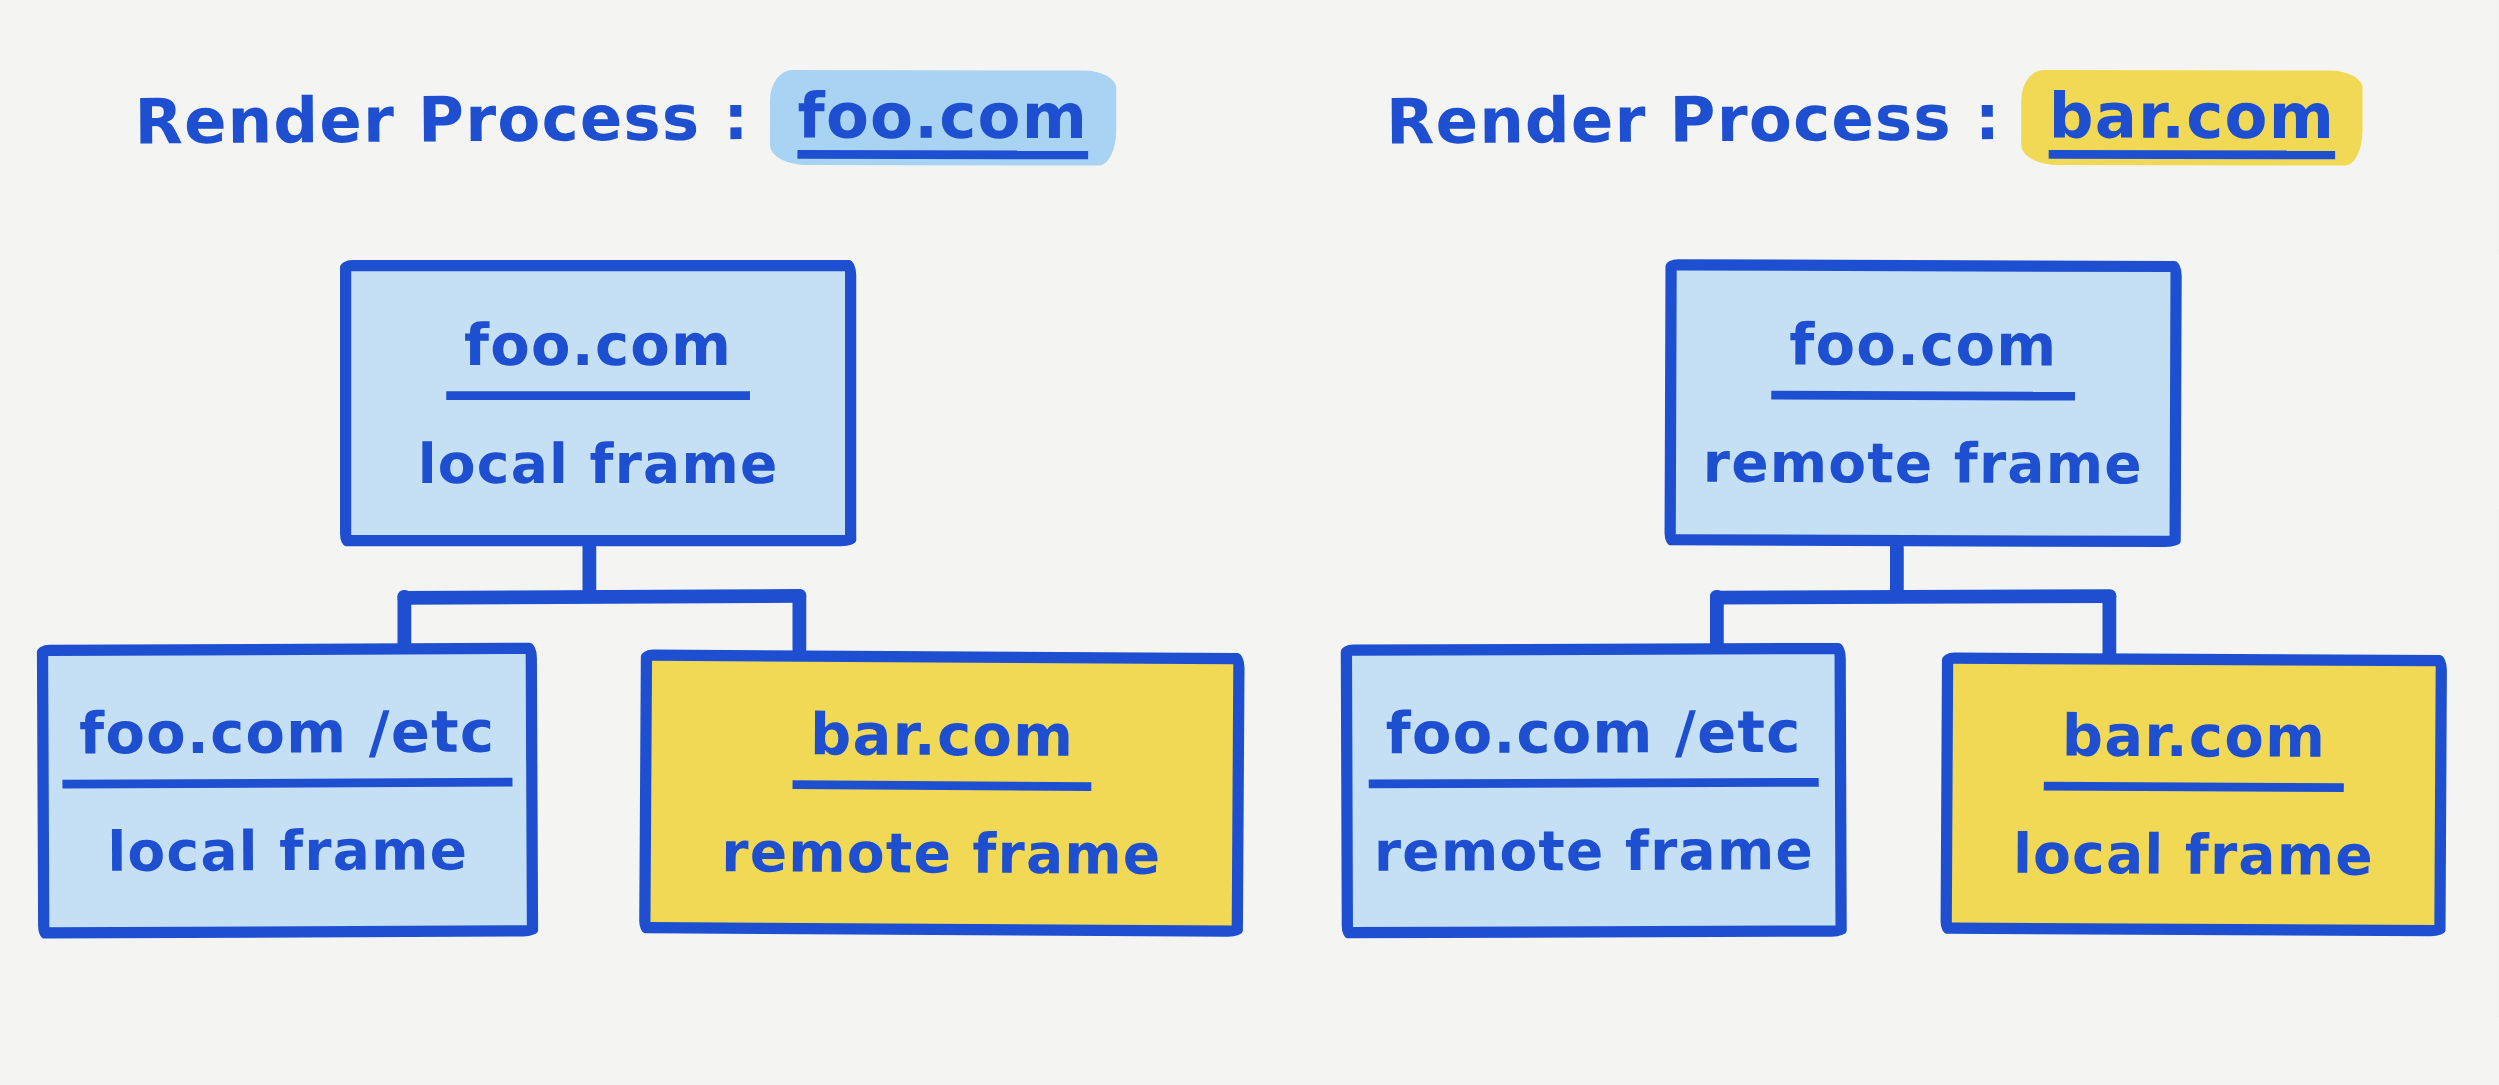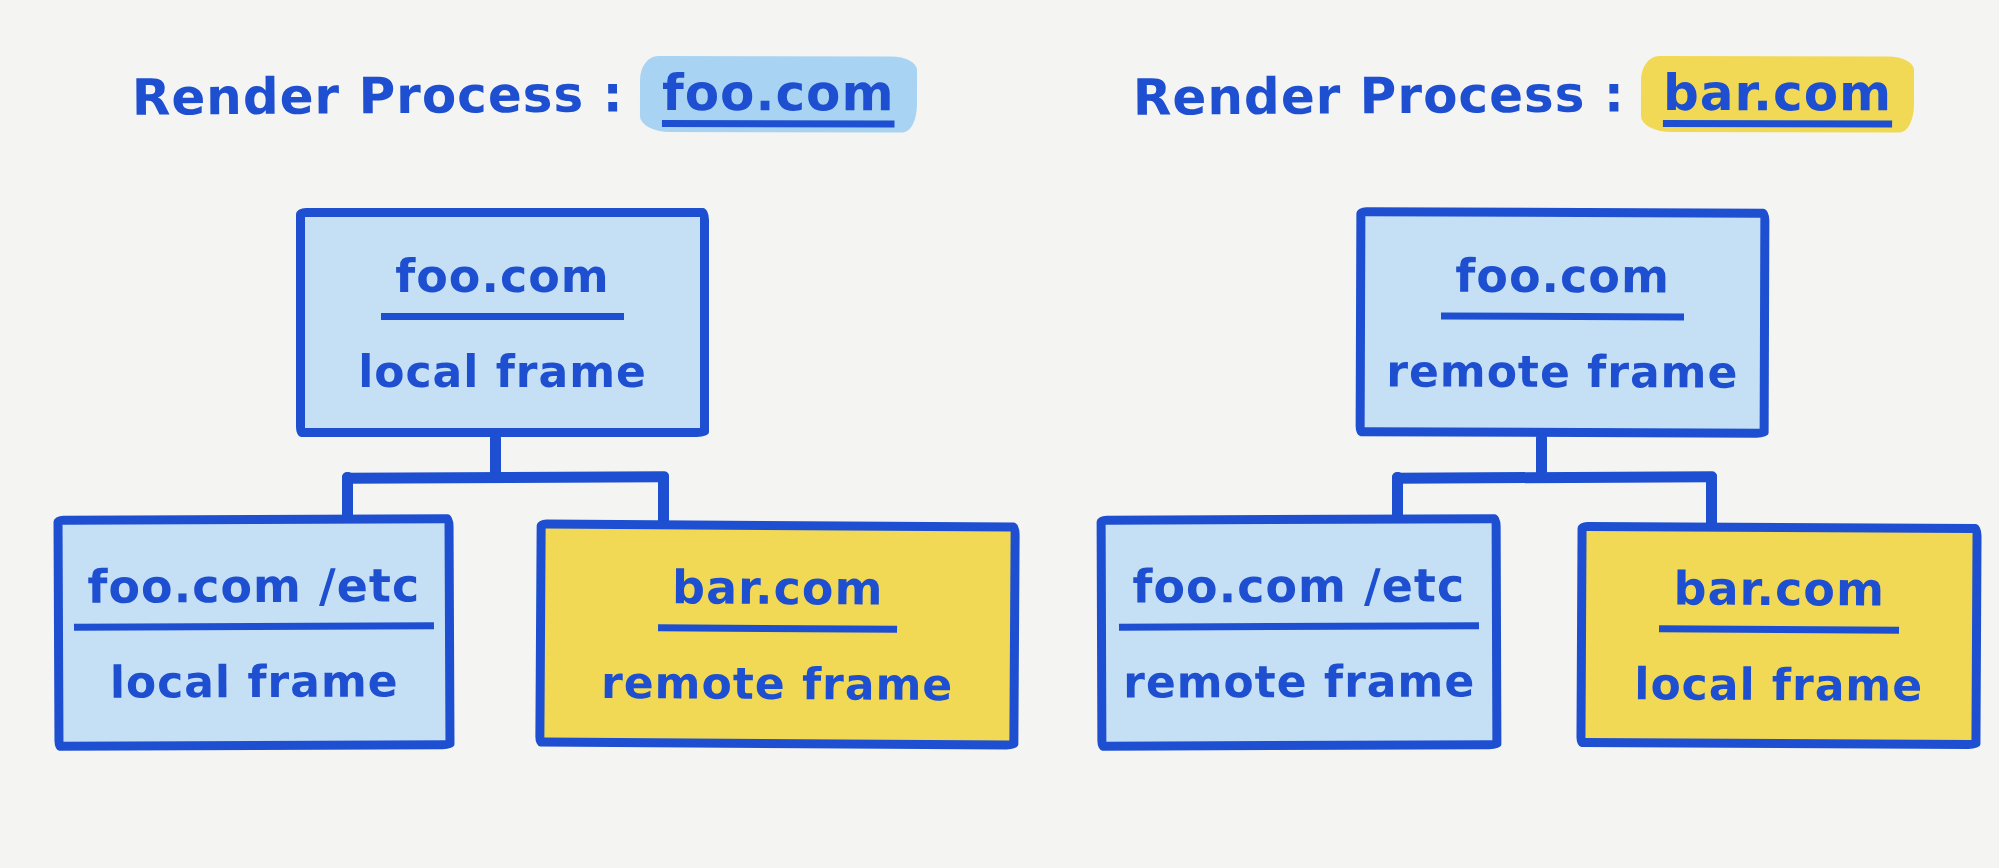--- a/index.html
+++ b/index.html
@@ -11,21 +11,21 @@
   }
   *{margin:0;padding:0;box-sizing:border-box;}
   html,body{background:#e8e8e6;}
   body{font-family:"DejaVu Sans","Liberation Sans",sans-serif;}
   .canvas{
     position:relative;
     width:1999px;height:868px;
     background:var(--bg);
     overflow:hidden;
   }
-  .tree-group{position:absolute;top:0;height:760px;margin-left:24px;}
+  .tree-group{position:absolute;top:0;height:760px;}
   #tree-0{left:0;width:1000px;}
   #tree-1{left:1000px;width:999px;}
 
   
   .tree-title{
     position:absolute;top:58px;left:0;right:0;
     display:flex;justify-content:center;align-items:baseline;
     gap:16px;
     color:var(--ink);
     font-size:50px;font-weight:700;letter-spacing:1px;

